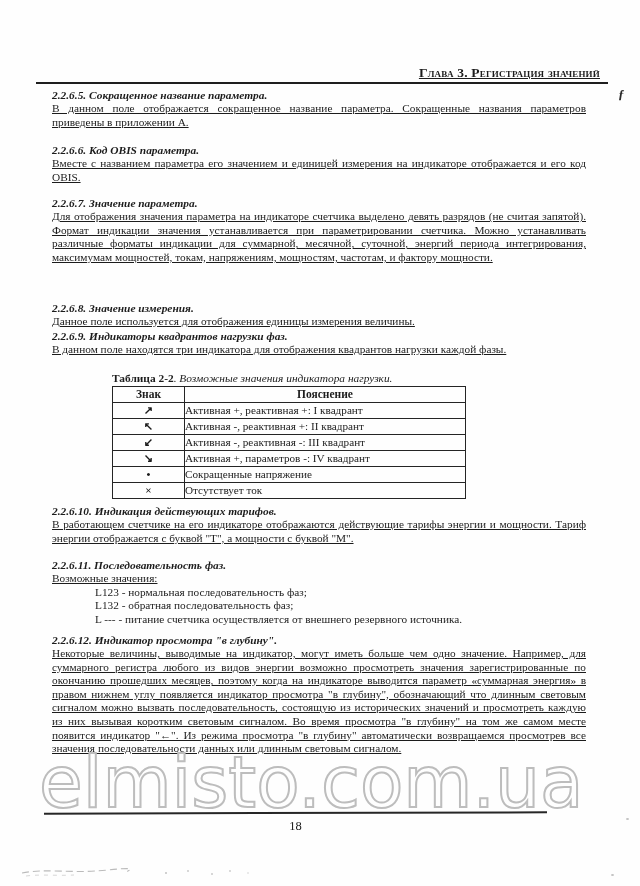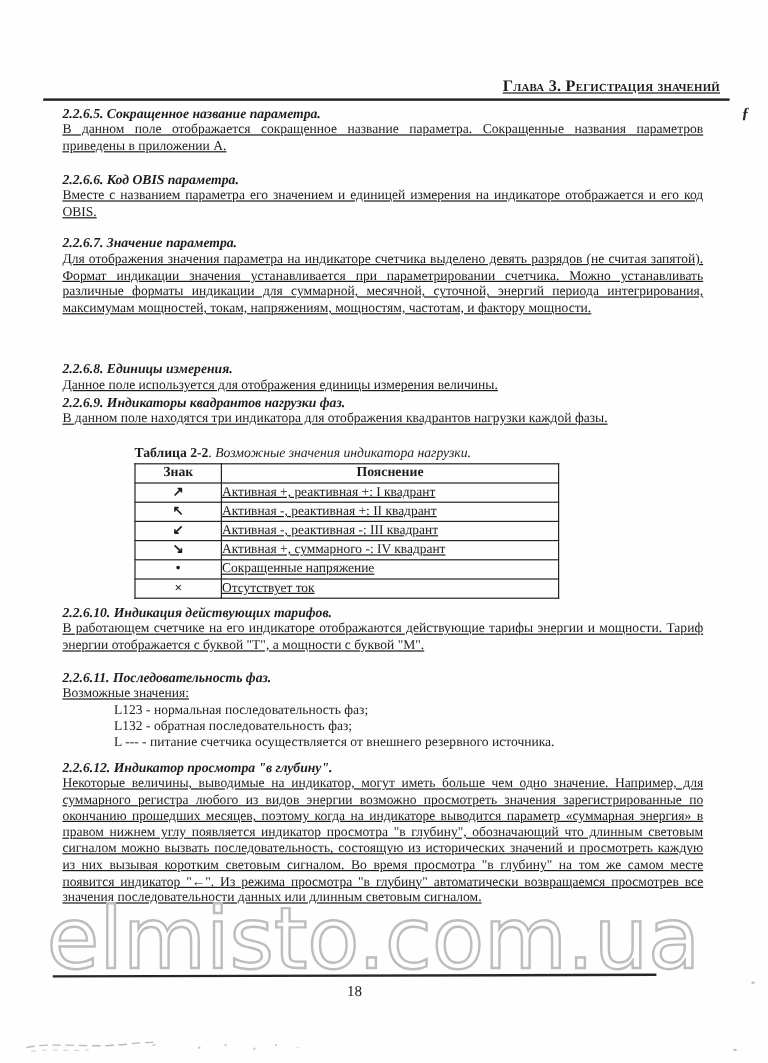--- a/index.html
+++ b/index.html
@@ -36,21 +36,21 @@
   table.tbl {
     position:absolute; left:112px; top:386px; border-collapse:collapse;
     table-layout:fixed; width:353px;
   }
   table.tbl th, table.tbl td {
     border:1.4px solid #242424; font-size:11.2px; line-height:13px;
     padding:1px 0; height:12.5px; overflow:hidden; white-space:nowrap;
   }
   table.tbl th { font-weight:bold; text-align:center; font-size:11.5px; }
   td.sign { text-align:center; font-weight:bold; font-size:12.5px; line-height:12px; }
-  td.desc { padding-left:40px;text-decoration:underline; }
+  td.desc { padding-left:40px; }
   col.c-sign { width:72px; } col.c-desc { width:281px; }
   
   .watermark {
     position:absolute; left:39px; top:741px; white-space:nowrap;
     font-family:"DejaVu Sans", sans-serif; font-size:71px; font-weight:normal;
     color:#cfcfcf; -webkit-text-fill-color:transparent;
     -webkit-text-stroke:2px #bdbdbd; letter-spacing:0px;
   }
   
   .footer-rule {
@@ -89,21 +89,21 @@
     <span class="heading">2.2.6.6. Код OBIS параметра.</span>
     <p class="body">Вместе с названием параметра его значением и единицей измерения на индикаторе отображается и его код OBIS.</p>
   </div>
 
   <div class="sec" style="top:196px">
     <span class="heading">2.2.6.7. Значение параметра.</span>
     <p class="body">Для отображения значения параметра на индикаторе счетчика выделено девять разрядов (не считая запятой). Формат индикации значения устанавливается при параметрировании счетчика. Можно устанавливать различные форматы индикации для суммарной, месячной, суточной, энергий периода интегрирования, максимумам мощностей, токам, напряжениям, мощностям, частотам, и фактору мощности.</p>
   </div>
 
   <div class="sec" style="top:301px">
-    <span class="heading">2.2.6.8. Единицы измерения.</span>
+    <span class="heading">2.2.6.8. Значение измерения.</span>
     <p class="body single">Данное поле используется для отображения единицы измерения величины.</p>
   </div>
 
   <div class="sec" style="top:329px">
     <span class="heading">2.2.6.9. Индикаторы квадрантов нагрузки фаз.</span>
     <p class="body single">В данном поле находятся три индикатора для отображения квадрантов нагрузки каждой фазы.</p>
   </div>
 
   <div class="tbl-caption">
     <span class="cap-b">Таблица 2-2</span><span class="cap-i">. Возможные значения индикатора нагрузки.</span>
@@ -126,21 +126,21 @@
     <tr>
       <td class="sign">↖</td>
       <td class="desc">Активная -, реактивная +: II квадрант</td>
     </tr>
     <tr>
       <td class="sign">↙</td>
       <td class="desc">Активная -, реактивная -: III квадрант</td>
     </tr>
     <tr>
       <td class="sign">↘</td>
-      <td class="desc">Активная +, суммарного -: IV квадрант</td>
+      <td class="desc">Активная +, параметров -: IV квадрант</td>
     </tr>
     <tr>
       <td class="sign">•</td>
       <td class="desc">Сокращенные напряжение</td>
     </tr>
     <tr>
       <td class="sign">×</td>
       <td class="desc">Отсутствует ток</td>
     </tr>
   </tbody>

